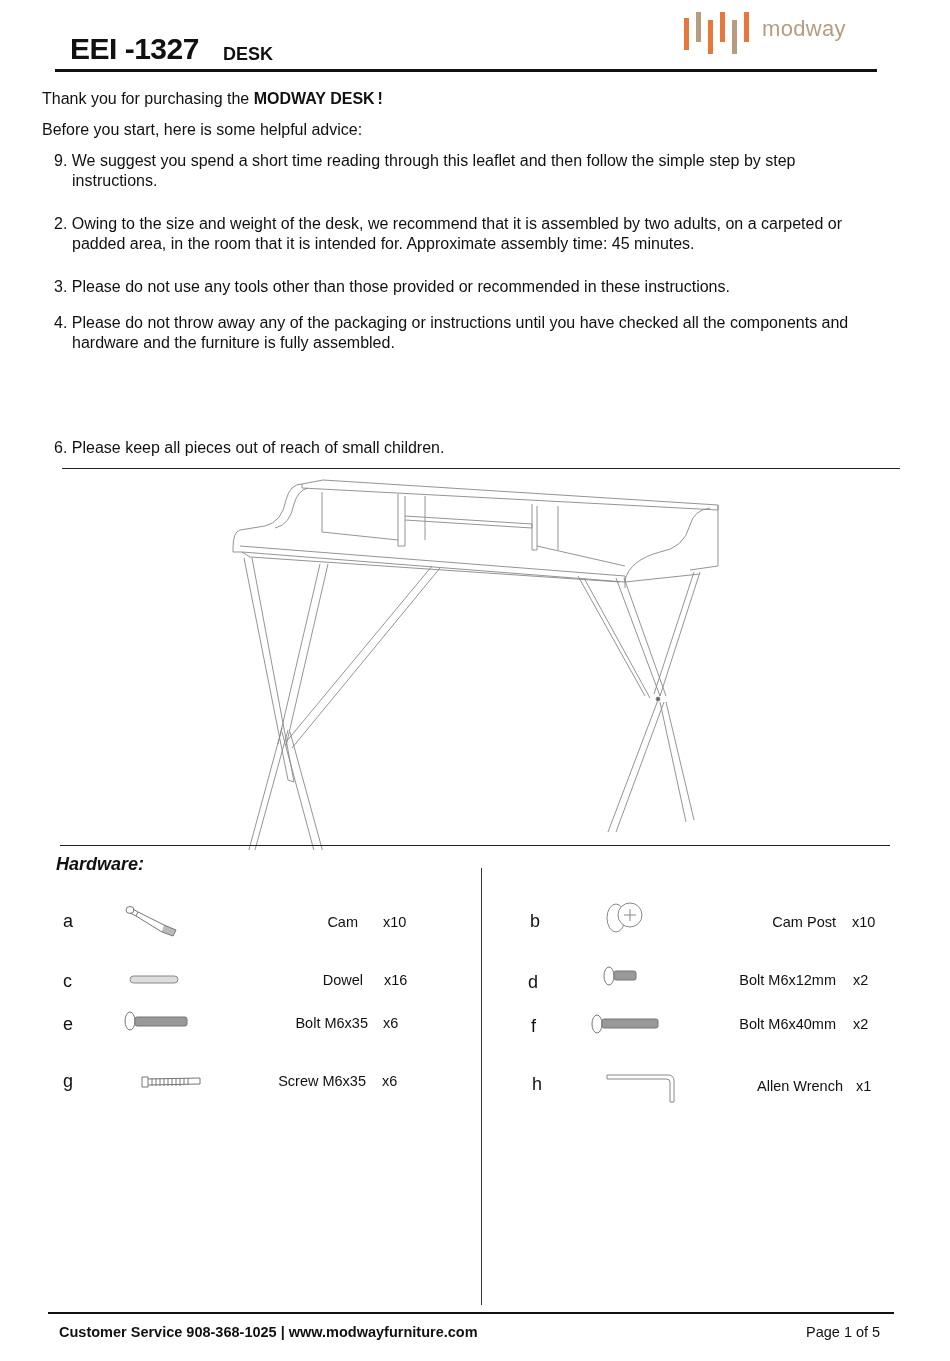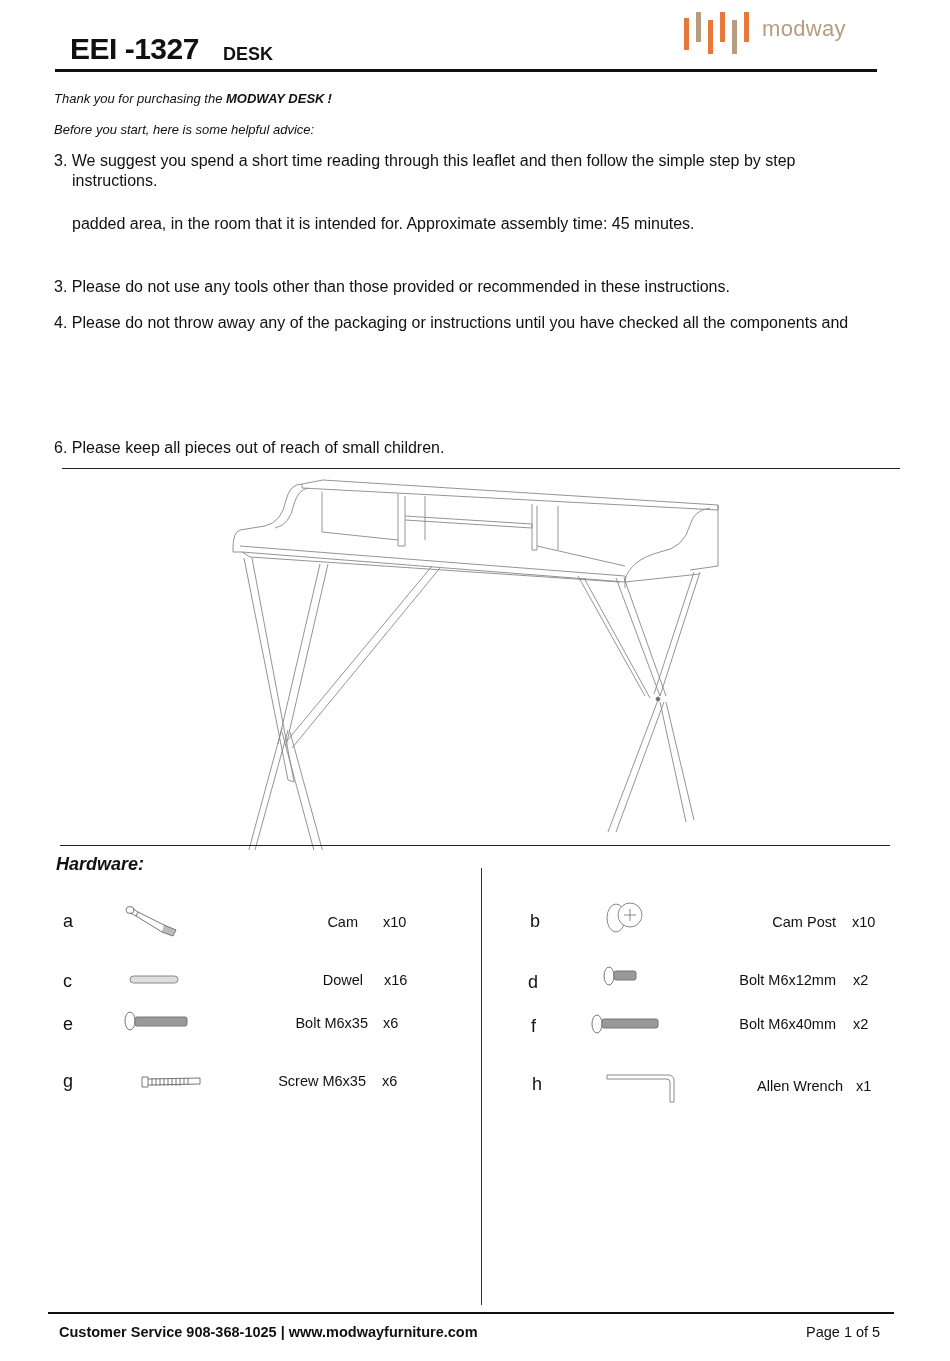--- a/index.html
+++ b/index.html
@@ -5,21 +5,21 @@
   html, body { margin:0; padding:0; background:#fff; }
   body { width:950px; height:1361px; position:relative; overflow:hidden;
          font-family:"Liberation Sans", sans-serif; color:#111; }
   .abs { position:absolute; }
   .title-code { left:70px; top:32px; font-size:30px; font-weight:bold; letter-spacing:-0.5px; }
   .title-name { left:223px; top:44px; font-size:18px; font-weight:bold; }
   .logo { left:684px; top:8px; width:180px; height:48px; }
   .logo .bar { position:absolute; width:5px; }
   .logo .word { position:absolute; left:78px; top:8px; font-size:22px; color:#b79c80; letter-spacing:0.3px; }
   .rule-top { left:55px; top:69px; width:822px; height:3px; background:#111; }
-  .para { left:54px; font-size:13px; line-height:20px;font-style:italic; }
+  .para { left:42px; font-size:16px; line-height:20px; }
   .para b { font-weight:bold; }
   .li { left:54px; font-size:16px; line-height:20px; width:850px; }
   .li .cont { display:block; padding-left:18px; }
   .rule-mid { left:62px; top:468px; width:838px; height:1px; background:#222; }
   .rule-hw { left:60px; top:845px; width:830px; height:1px; background:#222; }
   .desk { left:220px; top:470px; width:520px; height:380px; }
   .hw-title { left:56px; top:854px; font-size:18px; font-weight:bold;font-style:italic; }
   .vdiv { left:481px; top:868px; width:1px; height:437px; background:#333; }
   .hw-letter { font-size:18px; }
   .hw-name { font-size:14.5px; text-align:right; }
@@ -46,31 +46,33 @@
 </div>
 
 <div class="abs rule-top"></div>
 
 <div class="abs para" style="top:89px">
   <span>Thank you for purchasing the </span><b>MODWAY DESK</b><b style="margin-left:3px">!</b>
 </div>
 <div class="abs para" style="top:120px">Before you start, here is some helpful advice:</div>
 
 <div class="abs li" style="top:151px">
-  <span>3. We suggest you spend a short time reading through this leaflet and then follow the simple step by step</span>
+  <span>9. We suggest you spend a short time reading through this leaflet and then follow the simple step by step</span>
   <span class="cont">instructions.</span>
 </div>
 <div class="abs li" style="top:214px">
+  <span>2. Owing to the size and weight of the desk, we recommend that it is assembled by two adults, on a carpeted or</span>
   <span class="cont">padded area, in the room that it is intended for. Approximate assembly time: 45 minutes.</span>
 </div>
 <div class="abs li" style="top:277px">
   <span>3. Please do not use any tools other than those provided or recommended in these instructions.</span>
 </div>
 <div class="abs li" style="top:313px">
   <span>4. Please do not throw away any of the packaging or instructions until you have checked all the components and</span>
+  <span class="cont">hardware and the furniture is fully assembled.</span>
 </div>
 <div class="abs li" style="top:375px">
 </div>
 <div class="abs li" style="top:438px">
   <span>6. Please keep all pieces out of reach of small children.</span>
 </div>
 
 <div class="abs rule-mid"></div>
 
 <div class="abs desk">

